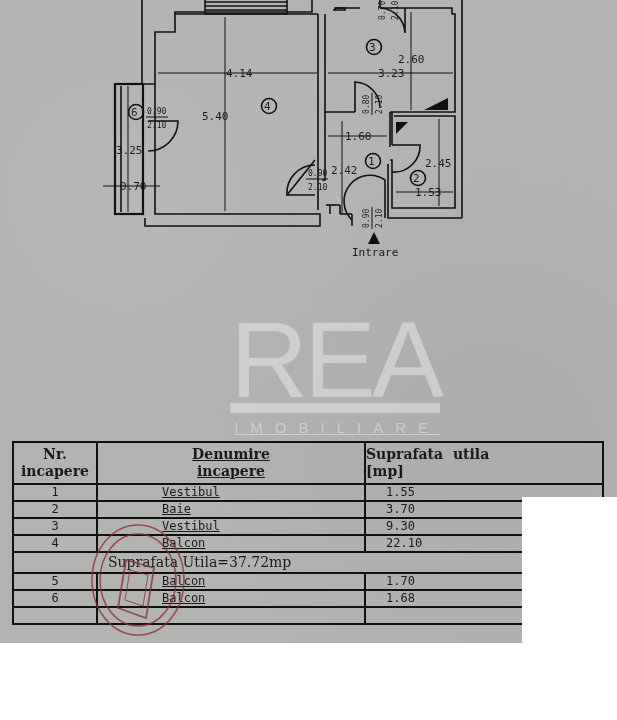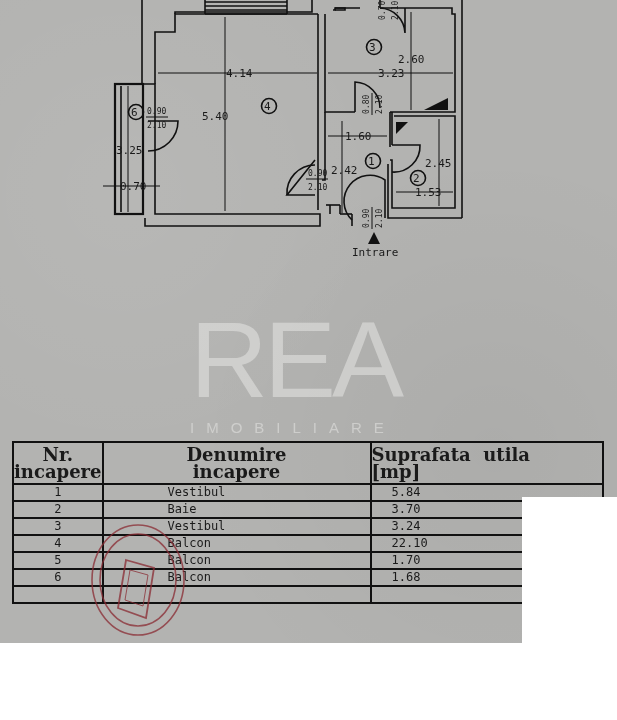--- a/index.html
+++ b/index.html
@@ -17,45 +17,45 @@
   }
   .whiteout {
     position: absolute; left: 522px; top: 497px; width: 95px; height: 146px;
     background: #ffffff;
   }
   .plan { position: absolute; left: 0; top: 0; width: 617px; height: 270px; }
   .plan svg text { font-family: "DejaVu Sans Mono", monospace; fill: #1a1a1a; }
 
   .watermark {
     position: absolute; left: 190px; top: 310px; width: 250px; height: 125px;
-    text-align: left; color: rgba(230,230,228,0.55);
+    text-align: right; color: rgba(230,230,228,0.55); text-decoration: underline;
   }
   .wm-big {
     font-family: "Liberation Sans", sans-serif; font-size: 108px; line-height: 100px;
     font-weight: 300; letter-spacing: -4px;
   }
   .wm-small {
     font-family: "Liberation Sans", sans-serif; font-size: 15px; letter-spacing: 12px;
     margin-top: 9px;
   }
 
   table.legend {
     position: absolute; left: 12px; top: 441px; width: 592px;
     border-collapse: collapse; color: #1a1a1a;
   }
   table.legend td, table.legend th {
     border: 2px solid #111; padding: 0; height: 15px; font-size: 12px; line-height: 13px;
     font-family: "DejaVu Sans Mono", monospace; font-weight: normal;
   }
   table.legend th {
-    font-family: "DejaVu Serif", serif; font-weight: bold; font-size: 18px; line-height: 17px;
+    font-family: "DejaVu Serif", serif; font-weight: bold; font-size: 14px; line-height: 17px;
     height: 40px; vertical-align: middle;
   }
   .c-nr { width: 82px; text-align: center; }
-  .c-name { width: 266px; }
+  .c-name { width: 266px; text-decoration: underline; }
   .c-name span { padding-left: 64px; }
   .c-area { text-align: left; }
   .c-area span { padding-left: 20px; }
   .summary td {
     font-family: "DejaVu Serif", serif !important; font-weight: bold; font-size: 14px !important;
     height: 19px !important;
   }
   .summary span { padding-left: 94px; }
   .stamp { position: absolute; left: 88px; top: 520px; width: 100px; height: 118px; pointer-events: none; }
 </style>
@@ -187,36 +187,39 @@
       <div>incapere</div>
     </th>
     <th class="c-area">
       <div style="white-space:pre">Suprafata  utila</div>
       <div>[mp]</div>
     </th>
   </tr>
   <tr>
     <td class="c-nr">1</td>
     <td class="c-name"><span>Vestibul</span></td>
-    <td class="c-area"><span>5.84</span></td>
+    <td class="c-area"><span>1.55</span></td>
   </tr>
   <tr>
     <td class="c-nr">2</td>
     <td class="c-name"><span>Baie</span></td>
     <td class="c-area"><span>3.70</span></td>
   </tr>
   <tr>
     <td class="c-nr">3</td>
     <td class="c-name"><span>Vestibul</span></td>
-    <td class="c-area"><span>3.24</span></td>
+    <td class="c-area"><span>9.30</span></td>
   </tr>
   <tr>
     <td class="c-nr">4</td>
     <td class="c-name"><span>Balcon</span></td>
     <td class="c-area"><span>22.10</span></td>
+  </tr>
+  <tr class="summary">
+    <td colspan="3"><span>Suprafata Utila=37.72mp</span></td>
   </tr>
   <tr>
     <td class="c-nr">5</td>
     <td class="c-name"><span>Balcon</span></td>
     <td class="c-area"><span>1.70</span></td>
   </tr>
   <tr>
     <td class="c-nr">6</td>
     <td class="c-name"><span>Balcon</span></td>
     <td class="c-area"><span>1.68</span></td>

